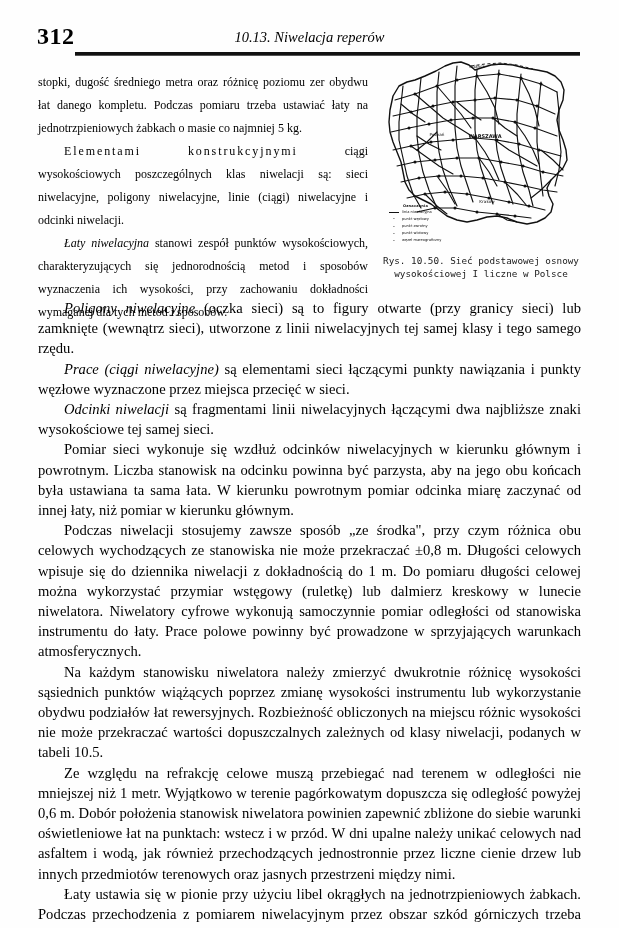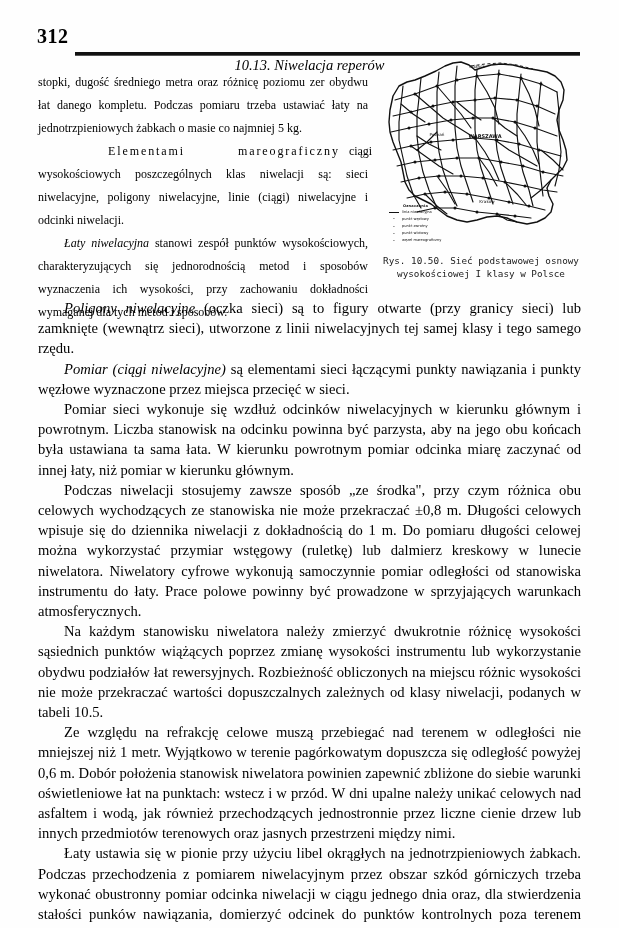--- a/index.html
+++ b/index.html
@@ -31,34 +31,33 @@
     top: 24px;
     width: 619px;
     height: 34px;
   }
   .folio {
     position: absolute;
     left: 37px;
     top: 0px;
     font-family: "Liberation Serif", serif;
     font-weight: bold;
-    font-size: 20px;
+    font-size: 24px;
     letter-spacing: 0.5px;
     line-height: 24px;
   }
   .runhead {
     position: absolute;
     left: 0;
     top: 2px;
     width: 619px;
     text-align: center;
     font-style: italic;
     font-size: 14.5px;
     line-height: 22px;
-    margin-top: 28px;
   }
   .rule {
     position: absolute;
     left: 75px;
     top: 28px;
     width: 505px;
     height: 3px;
     background: #111;
     border-bottom: 1px solid #555;
   }
@@ -108,21 +107,20 @@
     text-align: justify;
     text-justify: inter-word;
   }
   p {
     margin: 0;
   }
   p.ind { text-indent: 26px; }
   .it { font-style: italic; }
   .sp {
     letter-spacing: 1.9px;
-    margin-left: 44px;
   }
 </style>
 </head>
 <body>
 
 <div class="page">
 
   <div class="header">
     <div class="folio">312</div>
     <div class="runhead">10.13. Niwelacja reperów</div>
@@ -272,34 +270,35 @@
         <div style="display:flex;align-items:center;gap:3px;margin-top:2.2px;">
           <span style="display:inline-block;width:10px;text-align:center;font-size:4px;
                        color:#111;flex:none;">•</span>
           <span style="font-family:'DejaVu Sans',sans-serif;font-size:3.6px;color:#111;">węzeł mareograficzny</span>
         </div>
       </div>
     </div>
 
     <div class="figcaption">
       <span>Rys. 10.50. Sieć podstawowej osnowy</span>
-      <span class="l2">wysokościowej I klasy w Polsce</span>
+      <span class="l2">wysokościowej I liczne w Polsce</span>
     </div>
   </div>
 
   <div class="col-narrow">
     <p>stopki, dugość średniego metra oraz różnicę poziomu zer obydwu łat danego kompletu. Podczas pomiaru trzeba ustawiać łaty na jednotrzpieniowych żabkach o masie co najmniej 5 kg.</p>
-    <p class="ind"><span class="sp">Elementami</span>&nbsp;&nbsp;&nbsp;<span class="sp">mareograficzny</span>&nbsp;&nbsp;&nbsp;<span>ciągi</span>
+    <p class="ind"><span class="sp">Elementami</span>&nbsp;&nbsp;&nbsp;<span class="sp">konstrukcyjnymi</span>&nbsp;&nbsp;&nbsp;<span>ciągi</span>
       <span>wysokościowych poszczególnych klas niwelacji są: sieci niwelacyjne, poligony niwelacyjne, linie (ciągi) niwelacyjne i odcinki niwelacji.</span></p>
     <p class="ind"><span class="it">Łaty niwelacyjna</span><span> stanowi zespół punktów wysokościowych, charakteryzujących się jednorodnością metod i sposobów wyznaczenia ich wysokości, przy zachowaniu dokładności wymaganej dla tych metod i sposobów.</span></p>
   </div>
 
   <div class="col-wide" style="top:298px;">
     <p class="ind"><span class="it">Poligony niwelacyjne</span><span> (oczka sieci) są to figury otwarte (przy granicy sieci) lub zamknięte (wewnątrz sieci), utworzone z linii niwelacyjnych tej samej klasy i tego samego rzędu.</span></p>
-    <p class="ind"><span class="it">Pomiar (ciągi niwelacyjne)</span><span> są elementami sieci łączącymi punkty nawiązania i punkty węzłowe wyznaczone przez miejsca przecięć w sieci.</span></p>
+    <p class="ind"><span class="it">Prace (ciągi niwelacyjne)</span><span> są elementami sieci łączącymi punkty nawiązania i punkty węzłowe wyznaczone przez miejsca przecięć w sieci.</span></p>
+    <p class="ind"><span class="it">Odcinki niwelacji</span><span> są fragmentami linii niwelacyjnych łączącymi dwa najbliższe znaki wysokościowe tej samej sieci.</span></p>
     <p class="ind">Pomiar sieci wykonuje się wzdłuż odcinków niwelacyjnych w kierunku głównym i powrotnym. Liczba stanowisk na odcinku powinna być parzysta, aby na jego obu końcach była ustawiana ta sama łata. W kierunku powrotnym pomiar odcinka miarę zaczynać od innej łaty, niż pomiar w kierunku głównym.</p>
     <p class="ind">Podczas niwelacji stosujemy zawsze sposób „ze środka", przy czym różnica obu celowych wychodzących ze stanowiska nie może przekraczać ±0,8 m. Długości celowych wpisuje się do dziennika niwelacji z dokładnością do 1 m. Do pomiaru długości celowej można wykorzystać przymiar wstęgowy (ruletkę) lub dalmierz kreskowy w lunecie niwelatora. Niwelatory cyfrowe wykonują samoczynnie pomiar odległości od stanowiska instrumentu do łaty. Prace polowe powinny być prowadzone w sprzyjających warunkach atmosferycznych.</p>
     <p class="ind">Na każdym stanowisku niwelatora należy zmierzyć dwukrotnie różnicę wysokości sąsiednich punktów wiążących poprzez zmianę wysokości instrumentu lub wykorzystanie obydwu podziałów łat rewersyjnych. Rozbieżność obliczonych na miejscu różnic wysokości nie może przekraczać wartości dopuszczalnych zależnych od klasy niwelacji, podanych w tabeli 10.5.</p>
     <p class="ind">Ze względu na refrakcję celowe muszą przebiegać nad terenem w odległości nie mniejszej niż 1 metr. Wyjątkowo w terenie pagórkowatym dopuszcza się odległość powyżej 0,6 m. Dobór położenia stanowisk niwelatora powinien zapewnić zbliżone do siebie warunki oświetleniowe łat na punktach: wstecz i w przód. W dni upalne należy unikać celowych nad asfaltem i wodą, jak również przechodzących jednostronnie przez liczne cienie drzew lub innych przedmiotów terenowych oraz jasnych przestrzeni między nimi.</p>
     <p class="ind">Łaty ustawia się w pionie przy użyciu libel okrągłych na jednotrzpieniowych żabkach. Podczas przechodzenia z pomiarem niwelacyjnym przez obszar szkód górniczych trzeba wykonać obustronny pomiar odcinka niwelacji w ciągu jednego dnia oraz, dla stwierdzenia stałości punków nawiązania, domierzyć odcinek do punktów kontrolnych poza terenem szkód. Trasa niwelacji powinna w miarę możliwości przebiegać po gruncie lub</p>
   </div>
 
 </div>
 
 </body></html>

